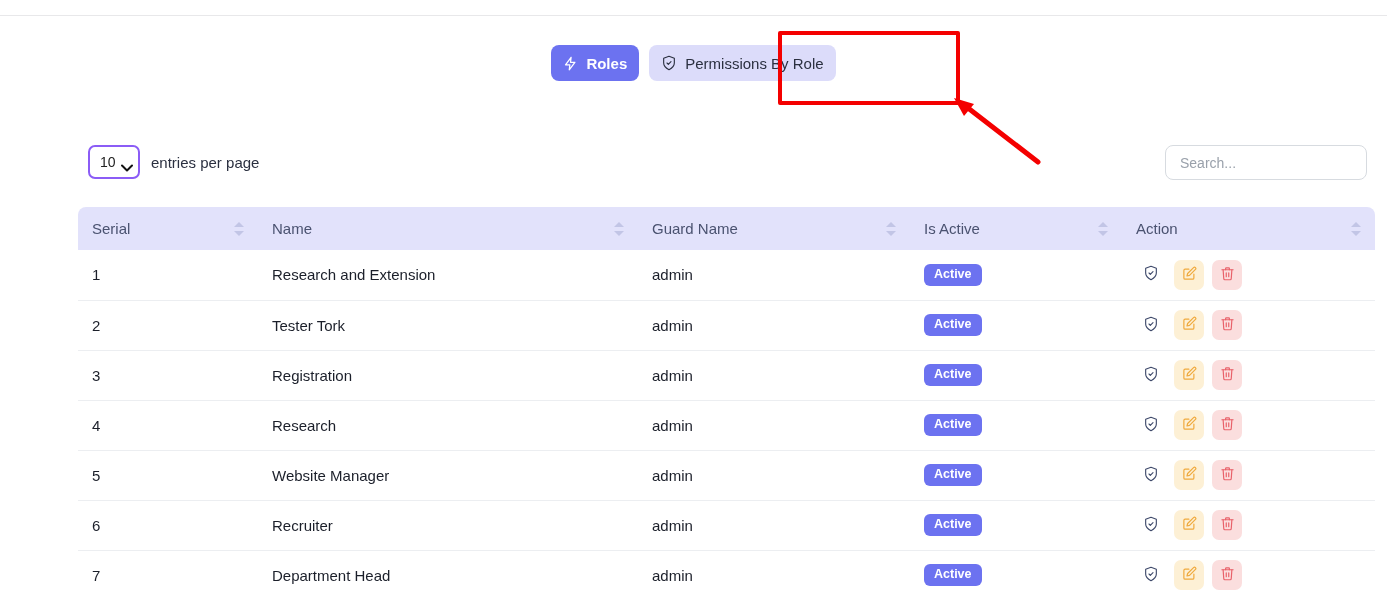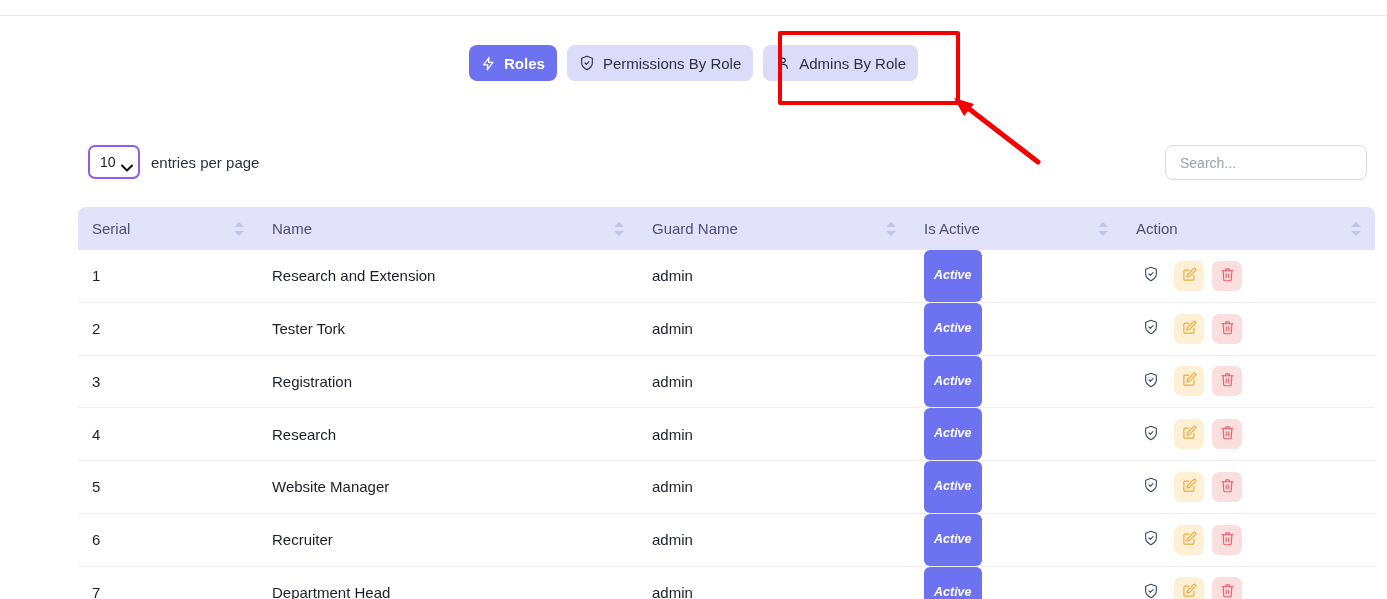--- a/index.html
+++ b/index.html
@@ -204,24 +204,23 @@
     vertical-align: middle;
     background: #ffffff;
   }
 
   .badge-active {
     display: inline-block;
     background: #6c72f0;
     color: #ffffff;
     font-size: 12.5px;
     font-weight: 700;
-    padding: 19px 10px;
+    padding: 4px 10px;
     border-radius: 6px;
     line-height: 1.1;
-    font-style: italic;
   }
 
   .actions {
     display: flex;
     align-items: center;
     gap: 8px;
     padding-left: 0px;
   }
   .act-btn {
     width: 30px;
@@ -265,29 +264,20 @@
     <button class="tab idle">
       <span class="ticon">
         <svg width="16" height="16" viewBox="0 0 24 24" fill="none" stroke="#2b3040" stroke-width="1.7" stroke-linecap="round" stroke-linejoin="round">
           <path d="M12 22s8-4 8-10V5l-8-3-8 3v7c0 6 8 10 8 10z"></path>
           <polyline points="9 12 11 14 15 10"></polyline>
         </svg>
       </span>
       <span>Permissions By Role</span>
     </button>
 
-    <button class="tab idle">
-      <span class="ticon">
-        <svg width="16" height="16" viewBox="0 0 24 24" fill="none" stroke="#2b3040" stroke-width="1.7" stroke-linecap="round" stroke-linejoin="round">
-          <circle cx="12" cy="8" r="3.4"></circle>
-          <path d="M5.5 20c0-3.6 2.9-6 6.5-6s6.5 2.4 6.5 6"></path>
-        </svg>
-      </span>
-      <span>Admins By Role</span>
-    </button>
 
   </div>
 
   <div class="anno-box"></div>
   <svg class="anno-arrow" viewBox="0 0 110 85">
     <line x1="98" y1="72" x2="28" y2="18" stroke="#f40000" stroke-width="5" stroke-linecap="round"></line>
     <polygon points="14,8 34,14 24,26" fill="#f40000"></polygon>
   </svg>
 
   <div class="controls">

